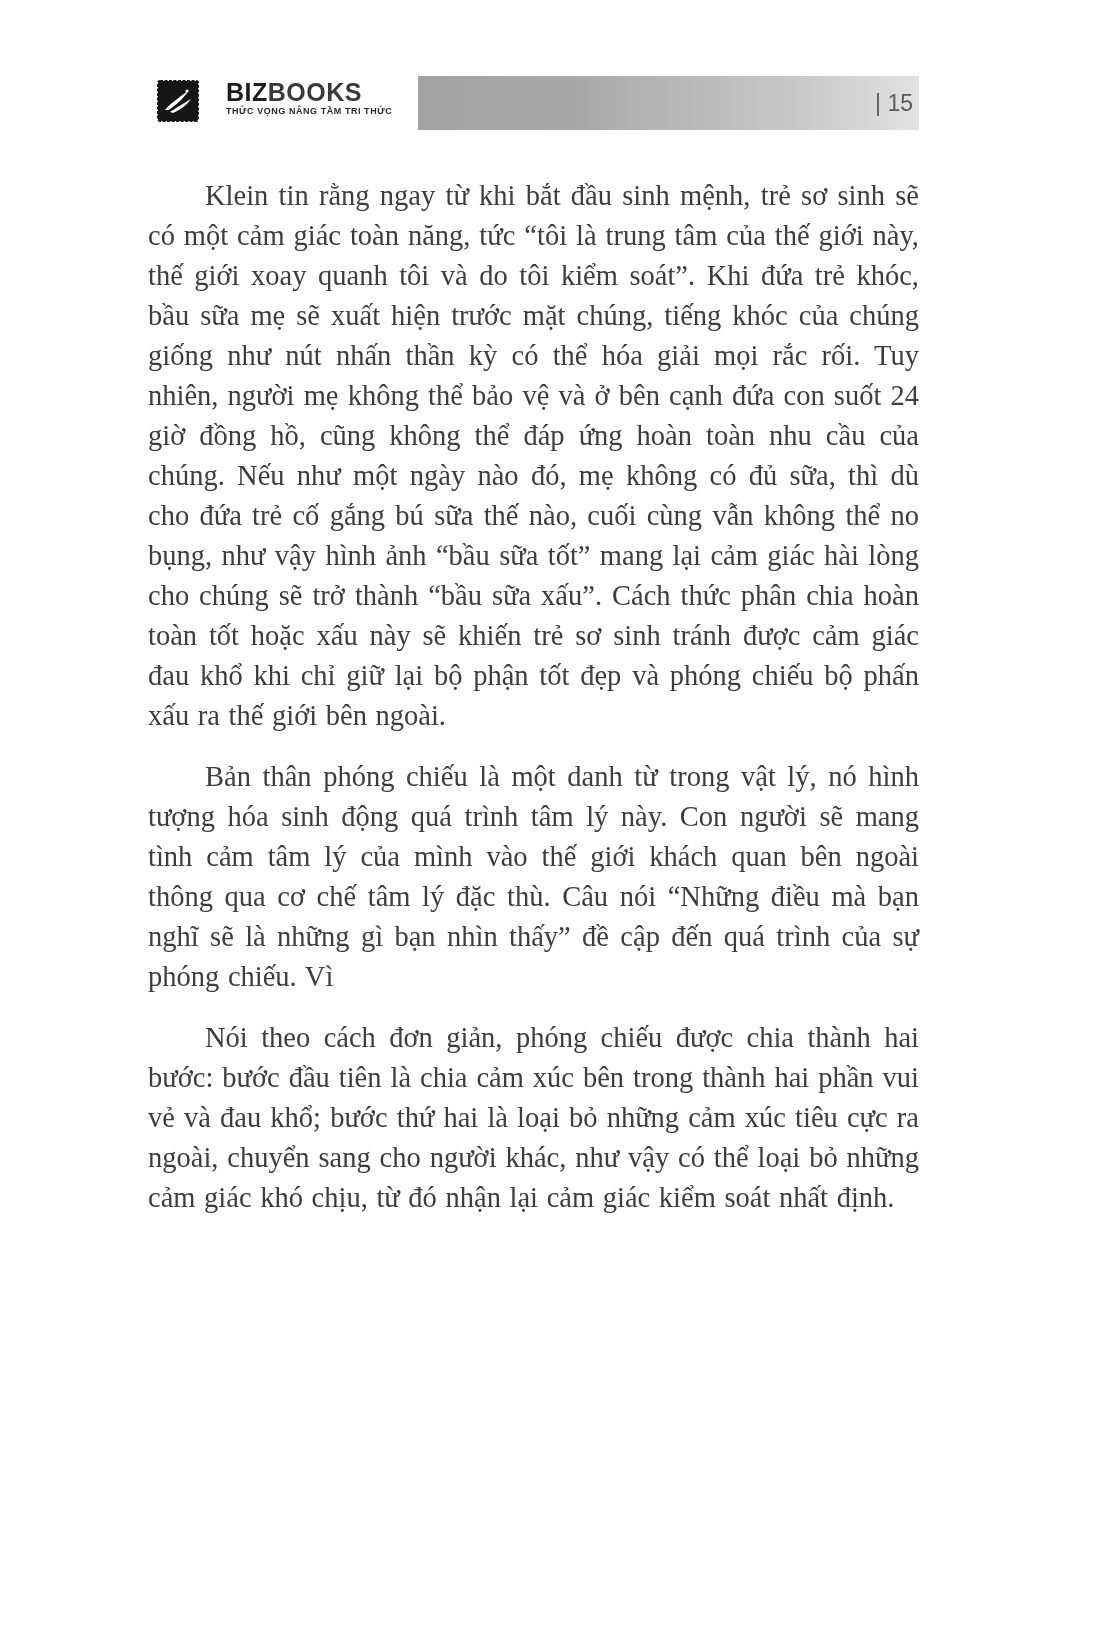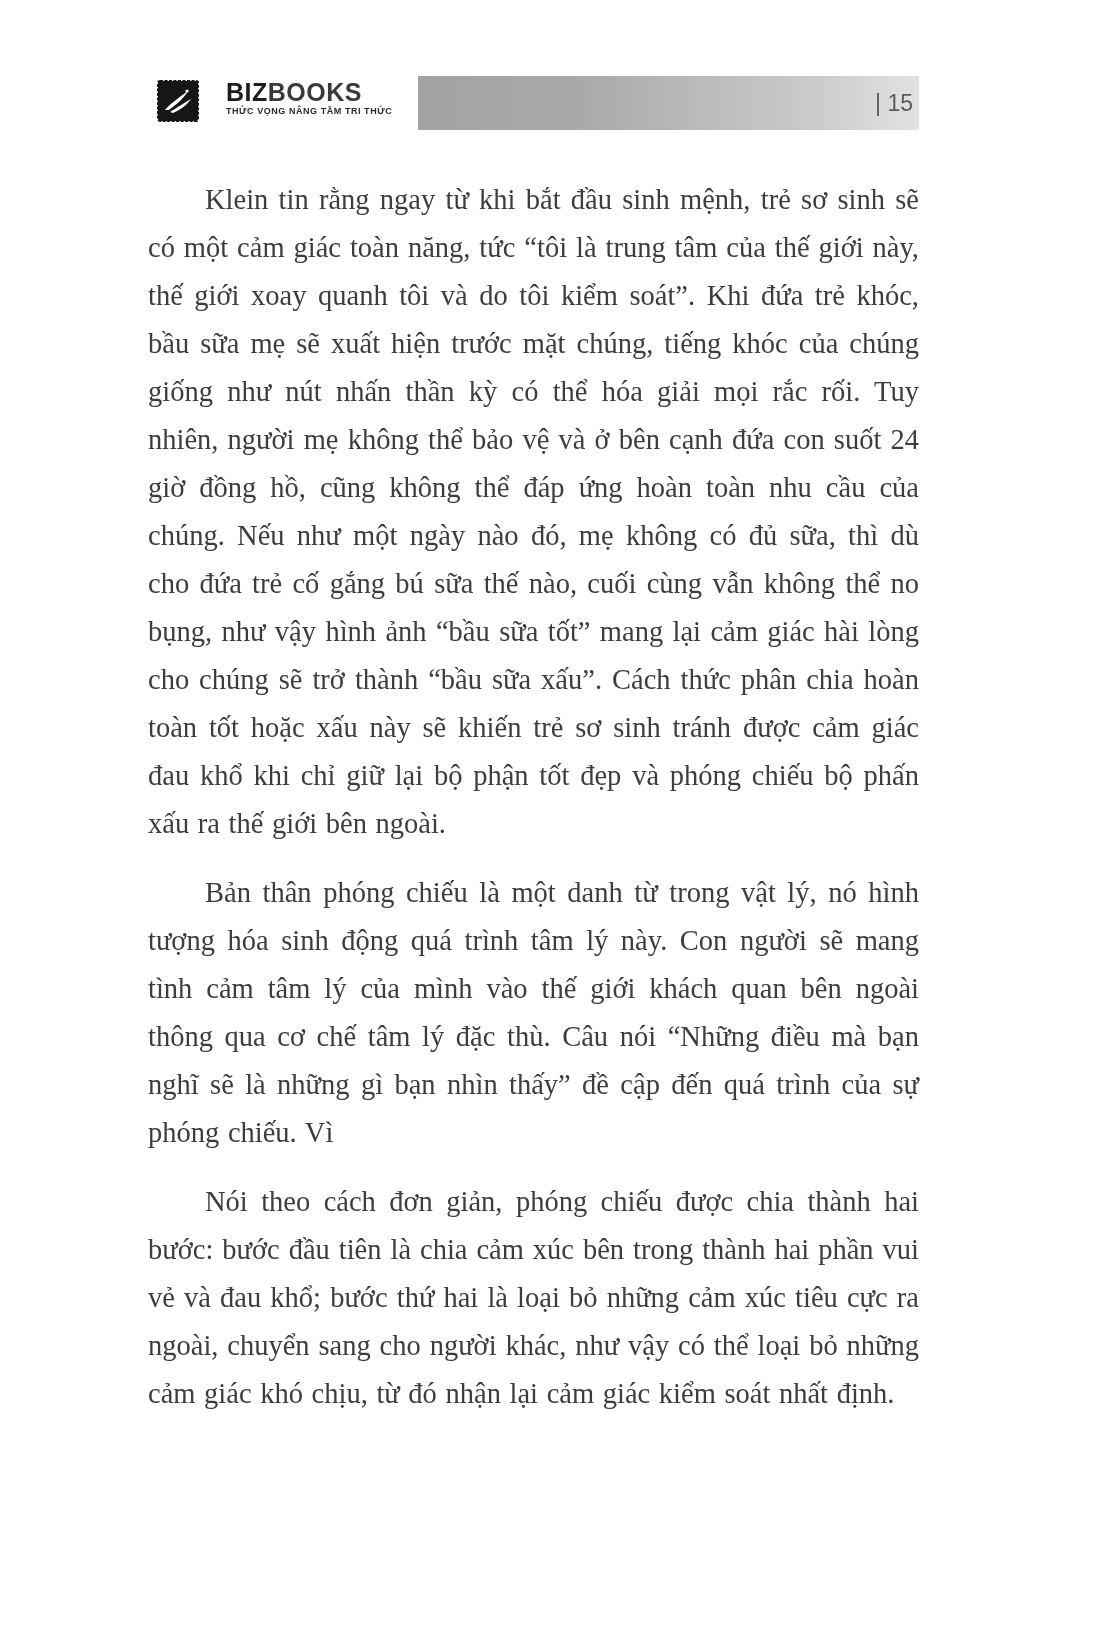--- a/index.html
+++ b/index.html
@@ -61,21 +61,21 @@
     color: #5c5c5c;
     white-space: nowrap;
   }
   
   .content {
     position: absolute;
     top: 176px;
     left: 148px;
     right: 200px;
     font-size: 28.5px;
-    line-height: 48px;
+    line-height: 40px;
     color: #3d3d3d;
     text-align: justify;
   }
   .content p {
     margin: 0 0 21px 0;
     text-indent: 57px;
     word-spacing: 1.5px;
   }
 </style>
 </head>

